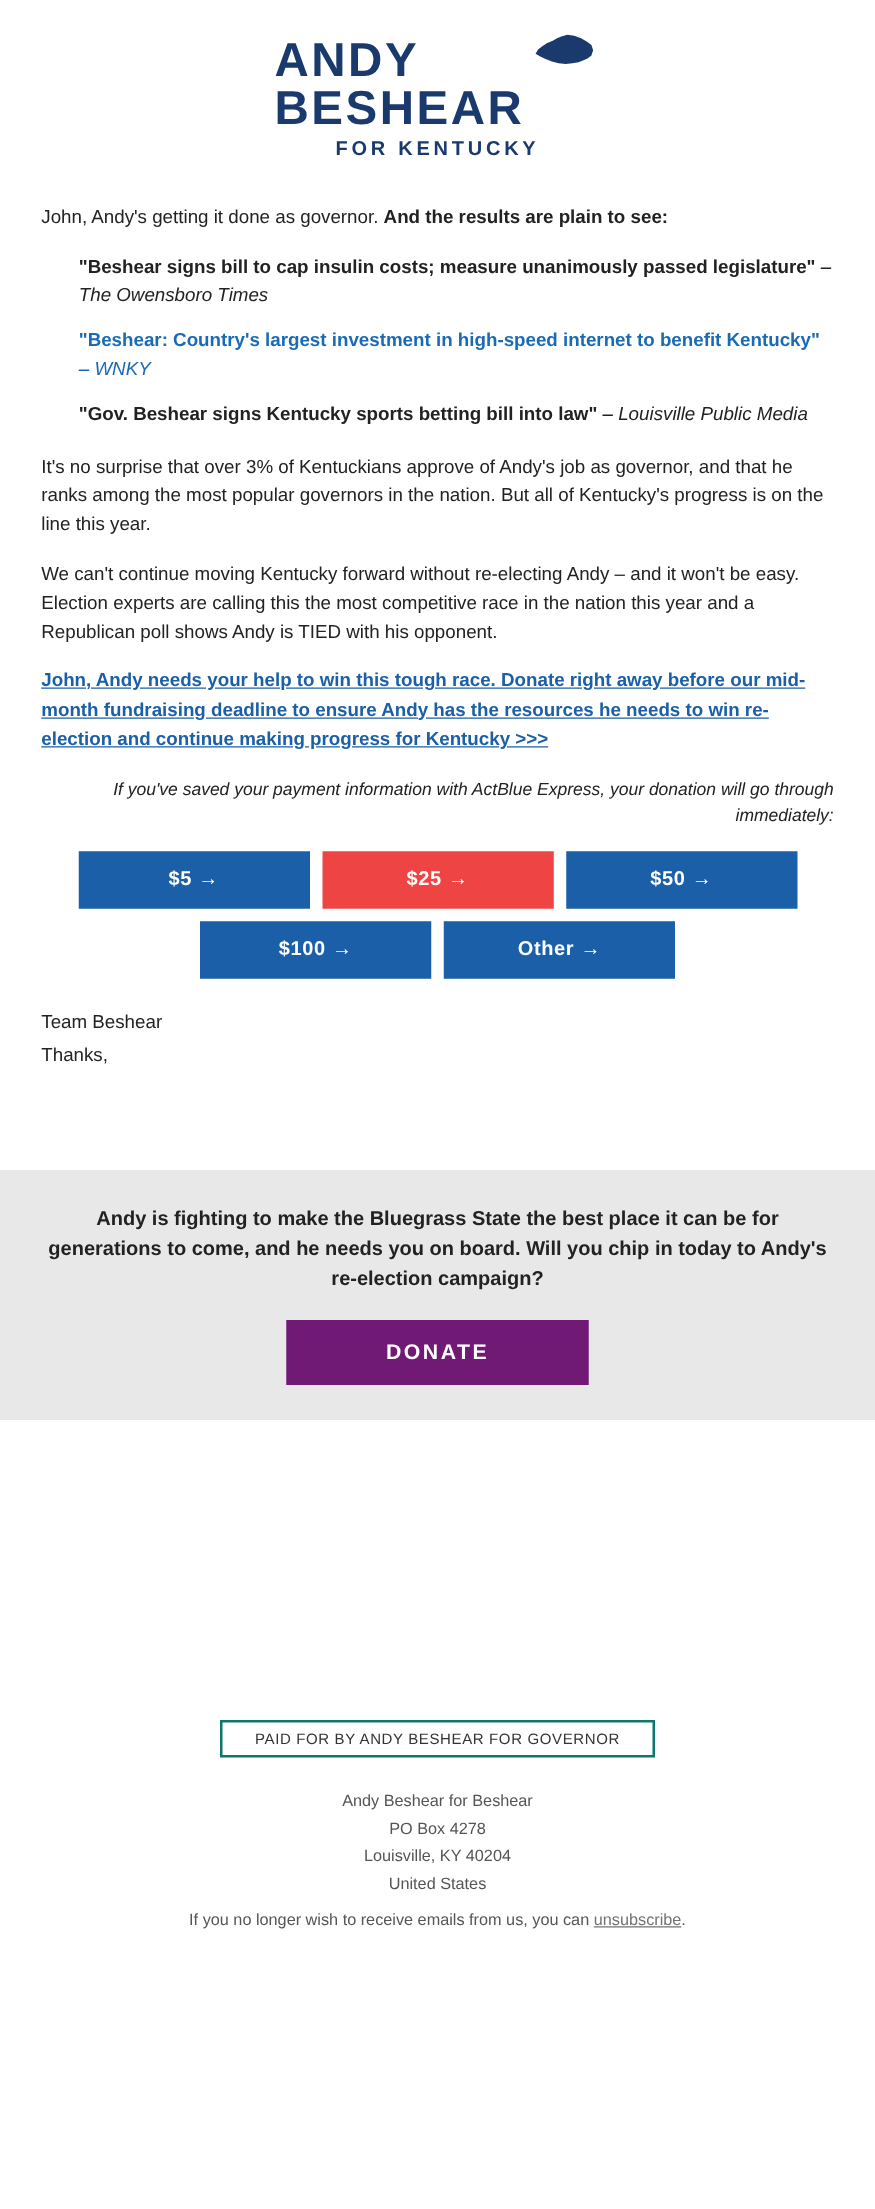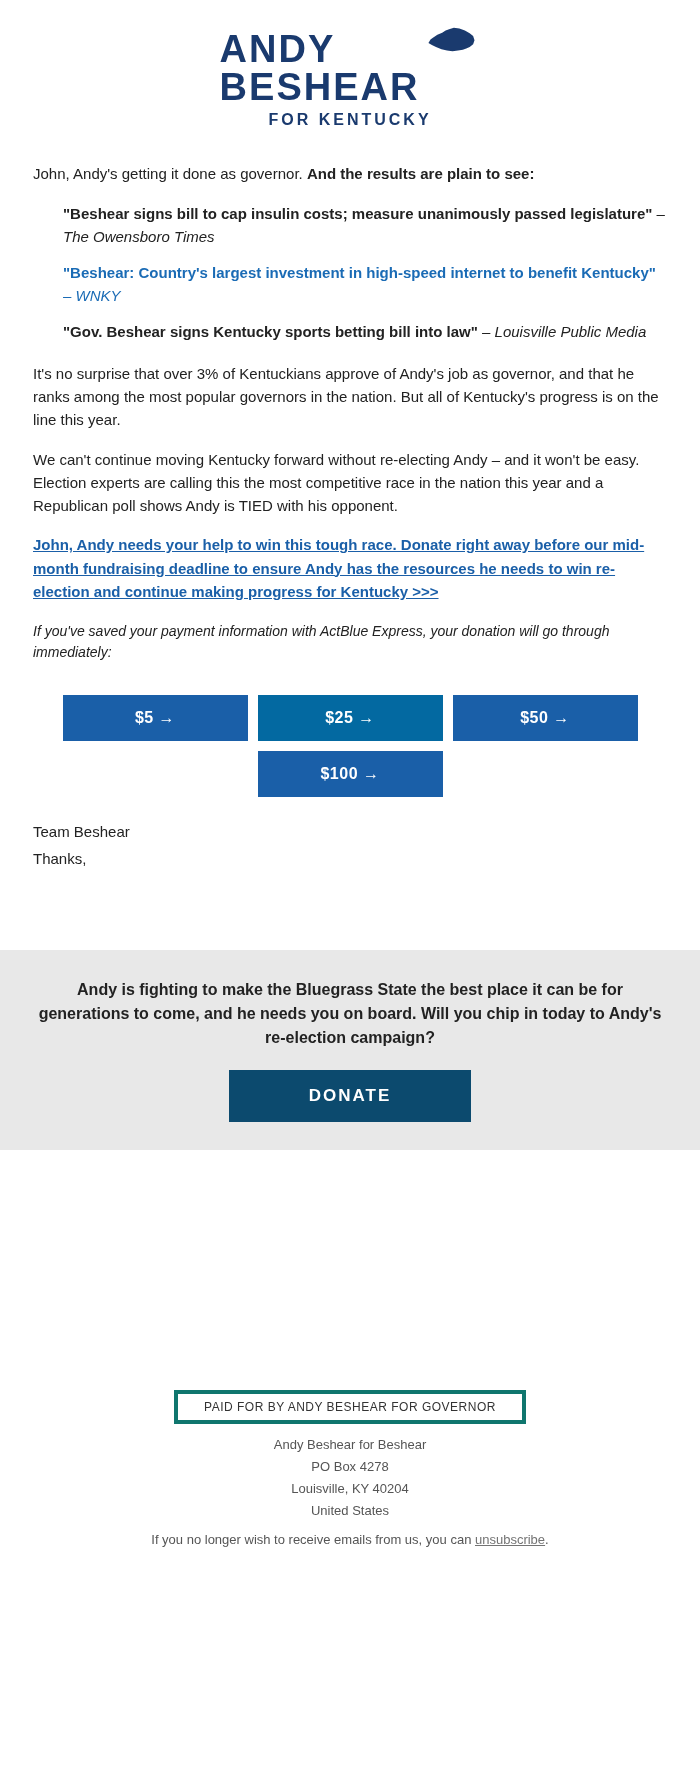--- a/index.html
+++ b/index.html
@@ -96,22 +96,22 @@
       color: #1a5fa8;
       font-weight: bold;
       text-decoration: underline;
       display: block;
       margin-bottom: 18px;
       font-size: 15px;
       line-height: 1.55;
     }
     .actblue-note {
       font-style: italic;
-      text-align: left;
-      margin-bottom: 32px;
+      text-align: right;
+      margin-bottom: 18px;
       font-size: 14px;
       line-height: 1.5;
     }
     .donation-buttons {
       display: flex;
       flex-wrap: wrap;
       justify-content: center;
       gap: 10px;
       margin-bottom: 24px;
     }
@@ -121,21 +121,21 @@
       font-weight: bold;
       font-size: 16px;
       padding: 14px 0;
       width: 185px;
       border: none;
       cursor: pointer;
       text-align: center;
       letter-spacing: 0.5px;
     }
     .donate-btn.highlighted {
-      background: #0369a1;
+      background: #ef4444;
     }
     .donate-btn.dark {
       background: #1a5fa8;
     }
     .thanks-section {
       margin-bottom: 30px;
     }
     .thanks-section p {
       margin-bottom: 4px;
       font-size: 15px;
@@ -147,45 +147,45 @@
       text-align: center;
     }
     .cta-box-text {
       font-size: 16px;
       font-weight: bold;
       line-height: 1.5;
       margin-bottom: 20px;
       color: #222;
     }
     .donate-main-btn {
-      background: #0c4a6e;
+      background: #701a75;
       color: #ffffff;
       font-weight: 900;
       font-size: 17px;
       padding: 16px 80px;
       border: none;
       cursor: pointer;
       letter-spacing: 2px;
     }
     .spacer {
       height: 40px;
     }
     .footer {
       text-align: center;
       padding: 20px 20px 30px;
       font-size: 13px;
       color: #555;
     }
     .paid-for-box {
-      border: 4px solid #0f766e;
+      border: 2px solid #0f766e;
       display: inline-block;
       padding: 4px 26px;
       font-size: 12px;
       letter-spacing: 0.5px;
-      margin-bottom: 10px;
+      margin-bottom: 24px;
       color: #333;
     }
     .footer-address {
       font-size: 13px;
       color: #555;
       line-height: 1.7;
     }
     .unsubscribe-text {
       font-size: 13px;
       color: #555;
@@ -248,20 +248,21 @@
 
     <a class="cta-link" href="#">John, Andy needs your help to win this tough race. Donate right away before our mid-month fundraising deadline to ensure Andy has the resources he needs to win re-election and continue making progress for Kentucky &gt;&gt;&gt;</a>
 
     <p class="actblue-note">If you've saved your payment information with ActBlue Express, your donation will go through immediately:</p>
 
     <div class="donation-buttons">
       <button class="donate-btn dark">$5 →</button>
       <button class="donate-btn highlighted">$25 →</button>
       <button class="donate-btn dark">$50 →</button>
       <button class="donate-btn dark">$100 →</button>
+      <button class="donate-btn dark">Other →</button>
     </div>
 
     <div class="thanks-section">
       <p>Team Beshear</p>
       <p>Thanks,</p>
     </div>
 
   </div>
 
   <div class="spacer"></div>

